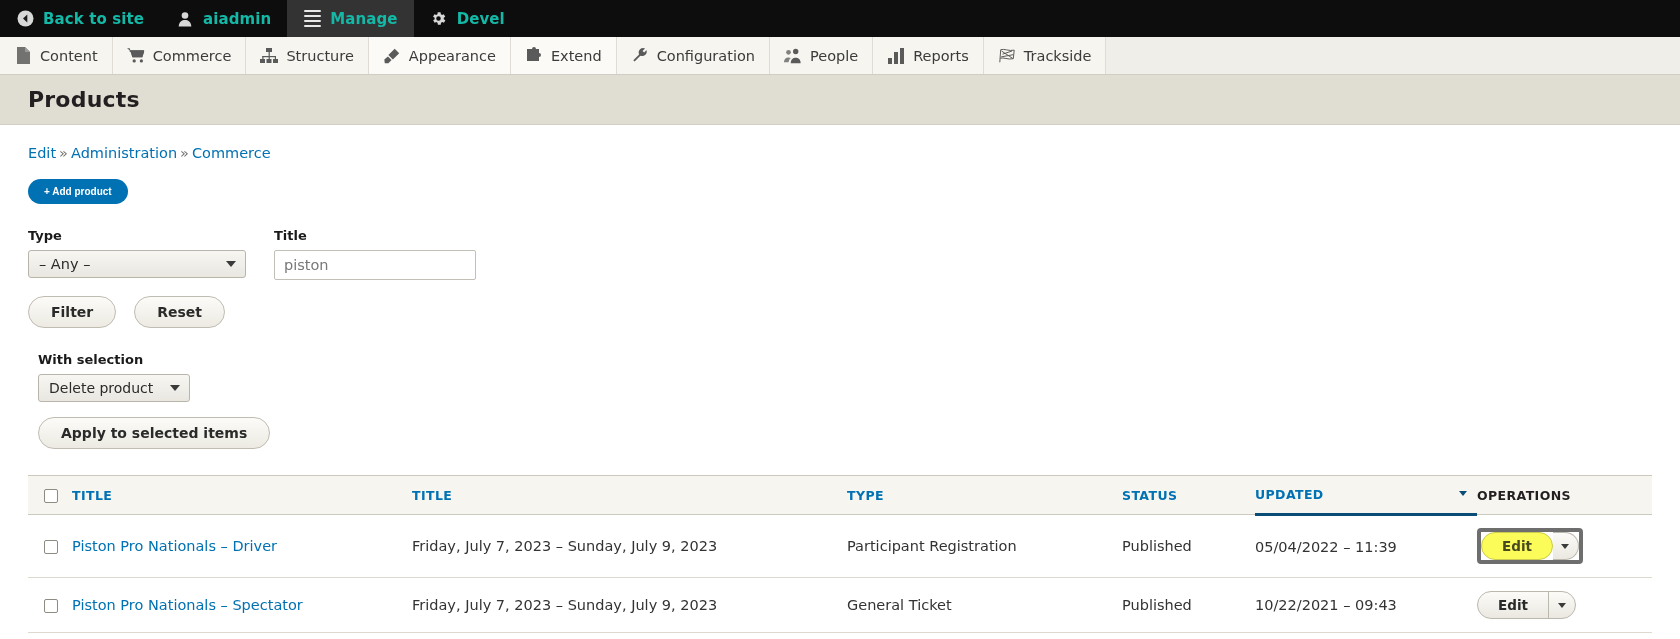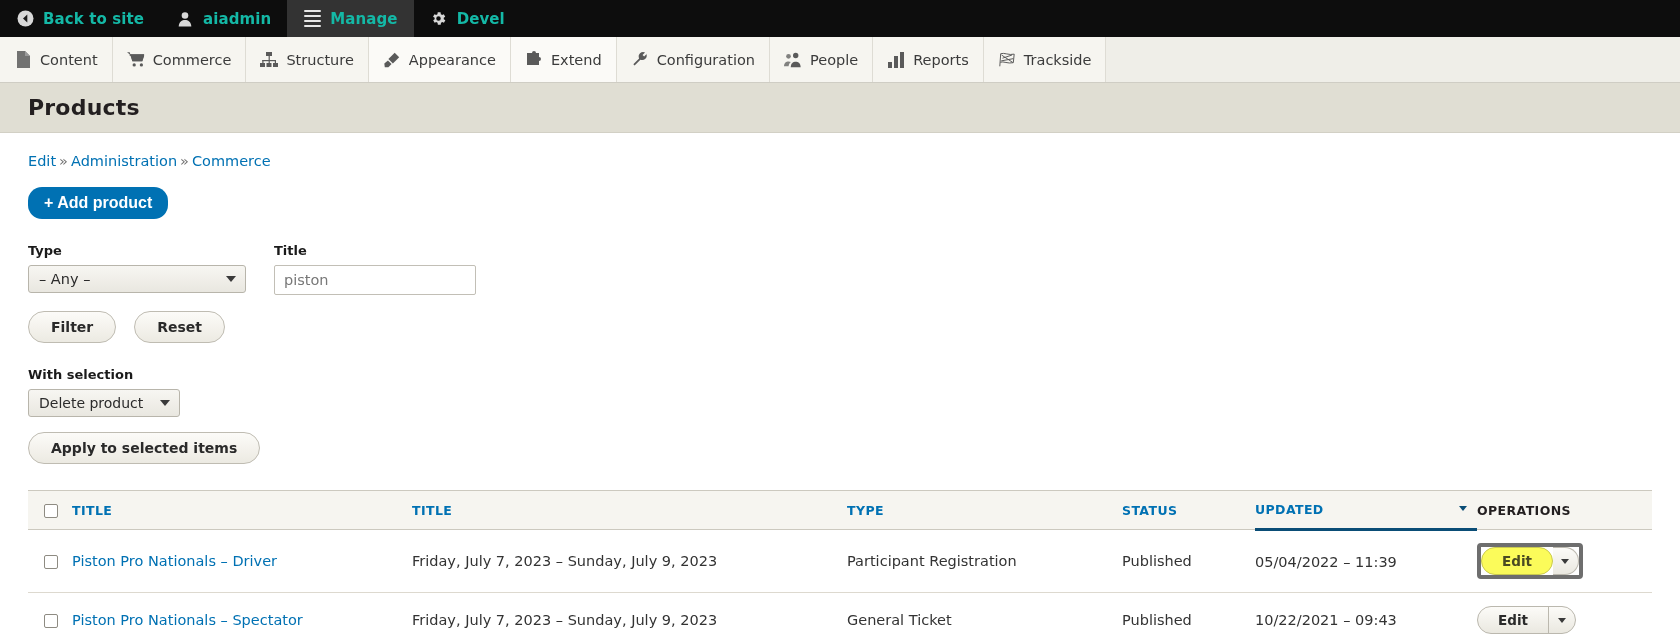--- a/index.html
+++ b/index.html
@@ -32,21 +32,21 @@
   }
   .tb-item.active { background: #333333; }
   .tb-icon { display: inline-flex; align-items: center; justify-content: center; width: 18px; height: 18px; }
 
   
   .ico-burger { display:flex; flex-direction:column; justify-content:center; gap:2.5px; width:17px; }
   .ico-burger i { display:block; height:2.5px; background:#e8e8e8; border-radius:1px; }
 
   
   .toolbar-sub {
-    height: 46px;
+    height: 38px;
     background: #f2f1eb;
     display: flex;
     align-items: stretch;
     border-bottom: 1px solid #cfcdc4;
   }
   .sub-item {
     display: flex;
     align-items: center;
     gap: 8px;
     padding: 0 14px;
@@ -85,21 +85,21 @@
     color: #0071b3;
   }
   .breadcrumb a { color: #0071b3; text-decoration: none; }
   .breadcrumb .sep { color: #6f6f6f; margin: 0 3px; }
 
   .btn-add {
     display: inline-block;
     margin-top: 18px;
     background: #0071b3;
     color: #fff;
-    font-size: 16px;
+    font-size: 10px;
     font-weight: bold;
     border: none;
     border-radius: 14px;
     padding: 7px 16px;
     cursor: pointer;
   }
 
   
   .filter-row { display: flex; gap: 28px; margin-top: 24px; }
   .field-group { display: flex; flex-direction: column; }
@@ -149,21 +149,21 @@
     border: 1px solid #bfbcb2;
     border-radius: 16px;
     font-size: 14px;
     font-weight: bold;
     color: #2a2a2a;
     padding: 7px 22px;
     cursor: pointer;
     font-family: "DejaVu Sans", sans-serif;
   }
 
-  .with-selection { margin-top: 24px; }
+  .with-selection { margin-top: 24px; margin-left: 10px; }
   .apply-btn { margin-top: 15px; }
 
   
   table.products {
     width: 100%;
     border-collapse: collapse;
     margin-top: 26px;
     font-size: 14.5px;
   }
   table.products thead th {

